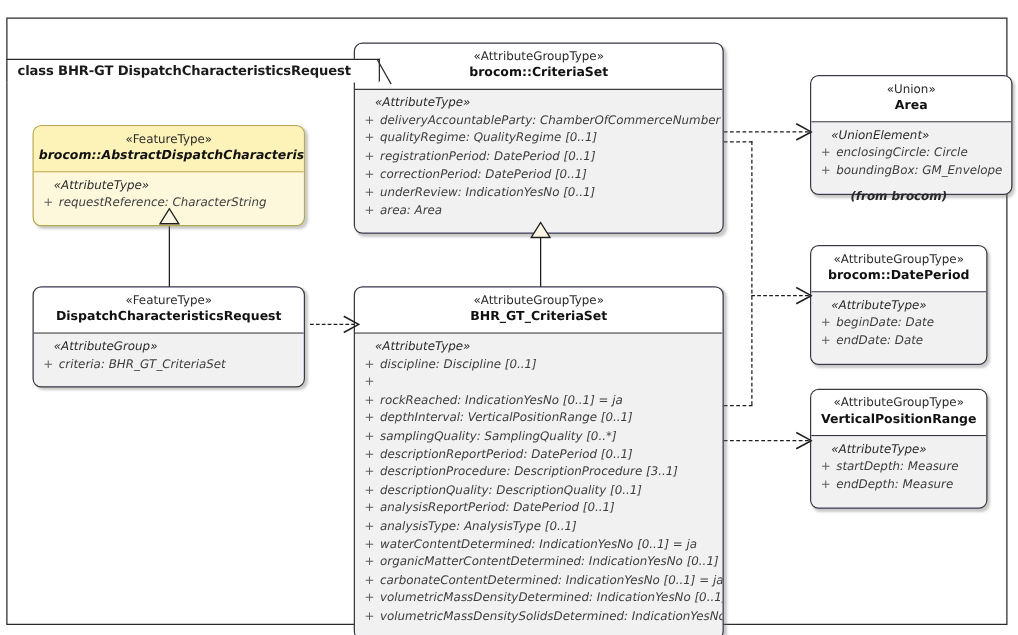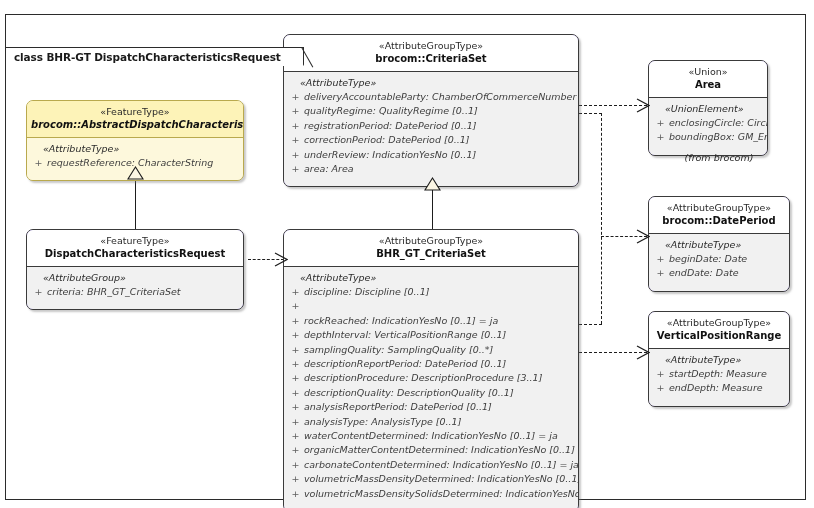--- a/index.html
+++ b/index.html
@@ -300,38 +300,38 @@
         <span class="vis">+</span>
         <span class="sig">volumetricMassDensityDetermined: IndicationYesNo [0..1] = ja</span>
       </div>
       <div class="attr">
         <span class="vis">+</span>
         <span class="sig">volumetricMassDensitySolidsDetermined: IndicationYesNo [0..1] = ja</span>
       </div>
     </div>
   </div>
 
-  <div class="cls" style="left:648px;top:60px;width:120px;">
+  <div class="cls" style="left:648px;top:60px;width:162px;">
     <div class="hdr">
       <div class="stereo">«Union»</div>
       <div class="cname">Area</div>
     </div>
     <div class="body">
       <div class="stereo">«UnionElement»</div>
       <div class="attr">
         <span class="vis">+</span>
         <span class="sig">enclosingCircle: Circle</span>
       </div>
       <div class="attr">
         <span class="vis">+</span>
         <span class="sig">boundingBox: GM_Envelope</span>
       </div>
     </div>
   </div>
-  <div class="caption" style="left:648px;top:152px;width:142px;">(from brocom)</div>
+  <div class="caption" style="left:648px;top:152px;width:142px;font-weight:bold;">(from brocom)</div>
 
   <div class="cls" style="left:648px;top:196px;width:142px;">
     <div class="hdr">
       <div class="stereo">«AttributeGroupType»</div>
       <div class="cname">brocom::DatePeriod</div>
     </div>
     <div class="body">
       <div class="stereo">«AttributeType»</div>
       <div class="attr">
         <span class="vis">+</span>

